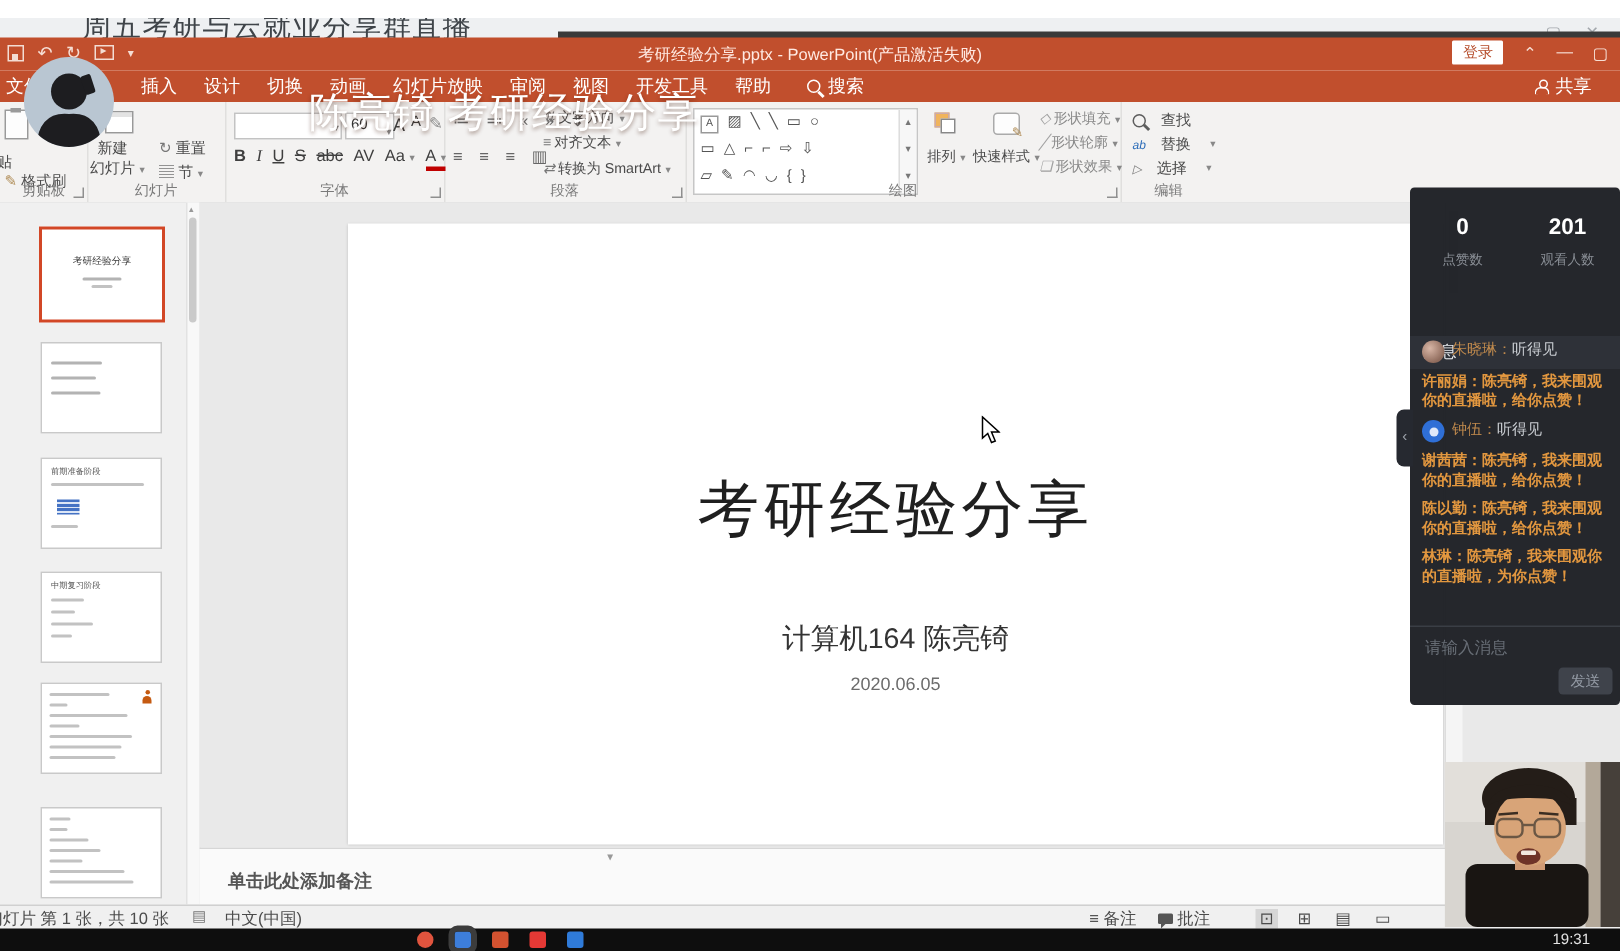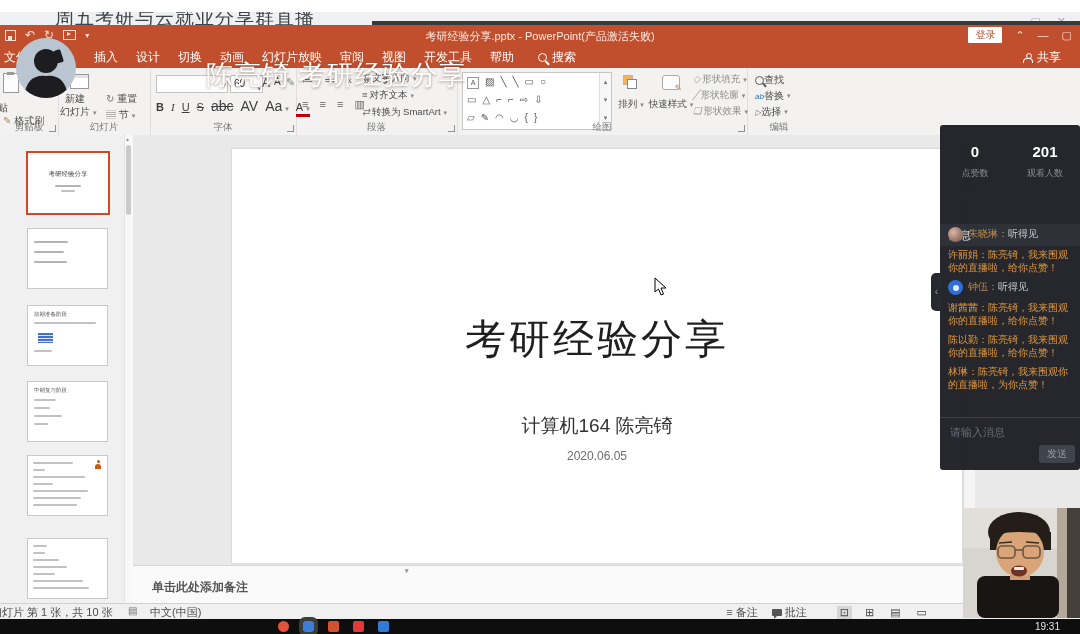--- a/index.html
+++ b/index.html
@@ -47,39 +47,39 @@
   .i-brush::before{content:"✎";color:#b08d57;}
   .i-newslide{display:inline-block;width:17px;height:13px;border:1px solid #999;background:#fff;position:relative;}
   .i-newslide::before{content:"";position:absolute;left:0;right:0;top:0;height:3px;background:#e3e3e3;}
   .i-reset::before{content:"↻";color:#777;}
   .i-section::before{content:"▤";color:#777;}
   .fontbox{position:absolute;left:6px;top:7px;width:70px;height:16px;background:#fff;border:1px solid #c3c3c3;}
   .sizebox{position:absolute;left:80px;top:7px;width:28px;height:16px;background:#fff;border:1px solid #c3c3c3;font-size:10px;color:#333;line-height:16px;padding-left:3px;}
   .boxcaret{position:absolute;right:1px;top:5px;font-size:7px;color:#888;}
   .fr2{position:absolute;left:6px;top:30px;display:flex;gap:7px;align-items:baseline;font-size:11px;color:#3f3f3f;}
   .fb{font-weight:bold;} .fi{font-style:italic;font-family:"Liberation Serif",serif;} .fu{text-decoration:underline;}
-  .fs{text-decoration:line-through;} .fsm{font-size:14px;}
+  .fs{text-decoration:line-through;} .fsm{font-size:11px;}
   .fcolor{border-bottom:3px solid #c00000;line-height:10px;}
   .asz{position:absolute;top:8px;font-size:11px;color:#3f3f3f;}
   .para-ic{position:absolute;font-size:11px;color:#666;letter-spacing:4px;}
   .pcol{position:absolute;left:66px;font-size:9.5px;color:#4b4b4b;white-space:nowrap;}
   .pic{color:#777;margin-right:2px;}
   .shapesbox{position:absolute;left:5px;top:4px;width:148px;height:56px;background:#fff;border:1px solid #c6c6c6;overflow:hidden;}
   .shrow{display:flex;gap:6px;padding:1px 4px;font-size:10px;color:#555;line-height:16px;}
   .shA{display:inline-block;border:1px solid #999;font-size:7px;line-height:9px;width:10px;text-align:center;height:10px;margin-top:3px;}
   .shscroll{position:absolute;right:0;top:0;bottom:0;width:11px;border-left:1px solid #ddd;background:#f7f7f7;font-size:7px;color:#777;text-align:center;line-height:18px;}
   .arr-icon{display:inline-block;width:14px;height:14px;position:relative;}
   .arr-icon i{position:absolute;width:8px;height:8px;background:#f0b45c;border:1px solid #caa;left:0;top:0;}
   .arr-icon em{position:absolute;width:8px;height:8px;background:#fff;border:1px solid #888;right:0;bottom:0;}
   .qs-icon{display:inline-block;width:16px;height:13px;border:1px solid #aaa;border-radius:3px;background:#fdfdfd;position:relative;}
   .qs-icon::after{content:"✎";position:absolute;right:-3px;bottom:-4px;font-size:9px;color:#b08d57;}
   .stack-lbl{position:absolute;font-size:9.5px;color:#4b4b4b;text-align:center;}
   .fx{position:absolute;left:236px;font-size:9.5px;color:#8a8a8a;white-space:nowrap;}
   .fx .pic{color:#a0a0a0;}
-  .ed{position:absolute;left:8px;font-size:10px;color:#4b4b4b;white-space:nowrap;display:flex;align-items:center;gap:0;}
+  .ed{position:absolute;left:8px;font-size:10px;color:#4b4b4b;white-space:nowrap;display:flex;align-items:center;gap:10px;}
   .dd::after{content:"▾";font-size:7px;color:#888;margin-left:3px;}
   
   .avatar{position:absolute;left:16px;top:38px;width:60px;height:60px;border-radius:50%;overflow:hidden;z-index:60;}
   .caption{position:absolute;left:206px;top:57px;z-index:55;font-size:27px;color:#fff;letter-spacing:1px;text-shadow:0 1px 3px rgba(60,20,5,.45);white-space:nowrap;}
   
   .thumb-panel{position:absolute;left:0;top:135px;width:133px;height:468px;background:#f0f0f0;border-right:1px solid #dcdcdc;}
   .tscroll{position:absolute;right:0;top:0;bottom:0;width:8px;background:#f8f8f8;border-left:1px solid #e2e2e2;}
   .tscroll::before{content:"▴";position:absolute;top:0;left:1px;font-size:6px;color:#999;}
   .tscroll i{position:absolute;left:1px;top:10px;width:5px;height:70px;background:#cacaca;border-radius:3px;}
   .thumb{position:absolute;left:27px;width:79px;height:59px;background:#fff;border:1px solid #c9c9c9;overflow:hidden;}
@@ -135,21 +135,21 @@
   .chat-head span{margin-left:9px;}
   .msgs{position:absolute;left:0;top:99px;width:100%;bottom:52px;overflow:hidden;font-size:10px;line-height:13px;}
   .msg{padding:3px 6px 3px 8px;display:flex;align-items:flex-start;}
   .av{flex:0 0 15px;width:15px;height:15px;border-radius:50%;margin-right:5px;margin-top:0;}
   .av.photo{background:radial-gradient(circle at 35% 35%,#d8b6a6,#8f6b5c 70%);}
   .av.blue{background:#2f6fd6;position:relative;}
   .av.blue::after{content:"";position:absolute;left:4.5px;top:4.5px;width:6px;height:6px;border-radius:50%;background:rgba(255,255,255,.85);}
   .mtext{flex:1;}
   .m-plain .mname{color:#c08a4d;}
   .m-plain .mbody{color:#c9cdd2;}
-  .m-fan{color:#e2973f;}
+  .m-fan{color:#e2973f;font-weight:bold;}
   .m-fan .mname,.m-fan .mbody{color:#e2973f;}
   .chat-input{position:absolute;left:0;bottom:0;width:100%;height:52px;border-top:1px solid #3a3e45;}
   .chat-input input{position:absolute;left:8px;top:7px;width:110px;background:transparent;border:none;outline:none;color:#c5c9ce;font-size:11px;font-family:"Liberation Sans",sans-serif;}
   .chat-input input::placeholder{color:#676d75;}
   .send-btn{position:absolute;right:5px;bottom:7px;width:36px;height:18px;background:#3f434b;border:none;border-radius:3px;color:#949ba5;font-size:10px;font-family:"Liberation Sans",sans-serif;}
   
   .webcam{position:absolute;left:963px;top:508px;width:117px;height:110px;z-index:85;overflow:hidden;}
 </style>
 </head>
 <body>

